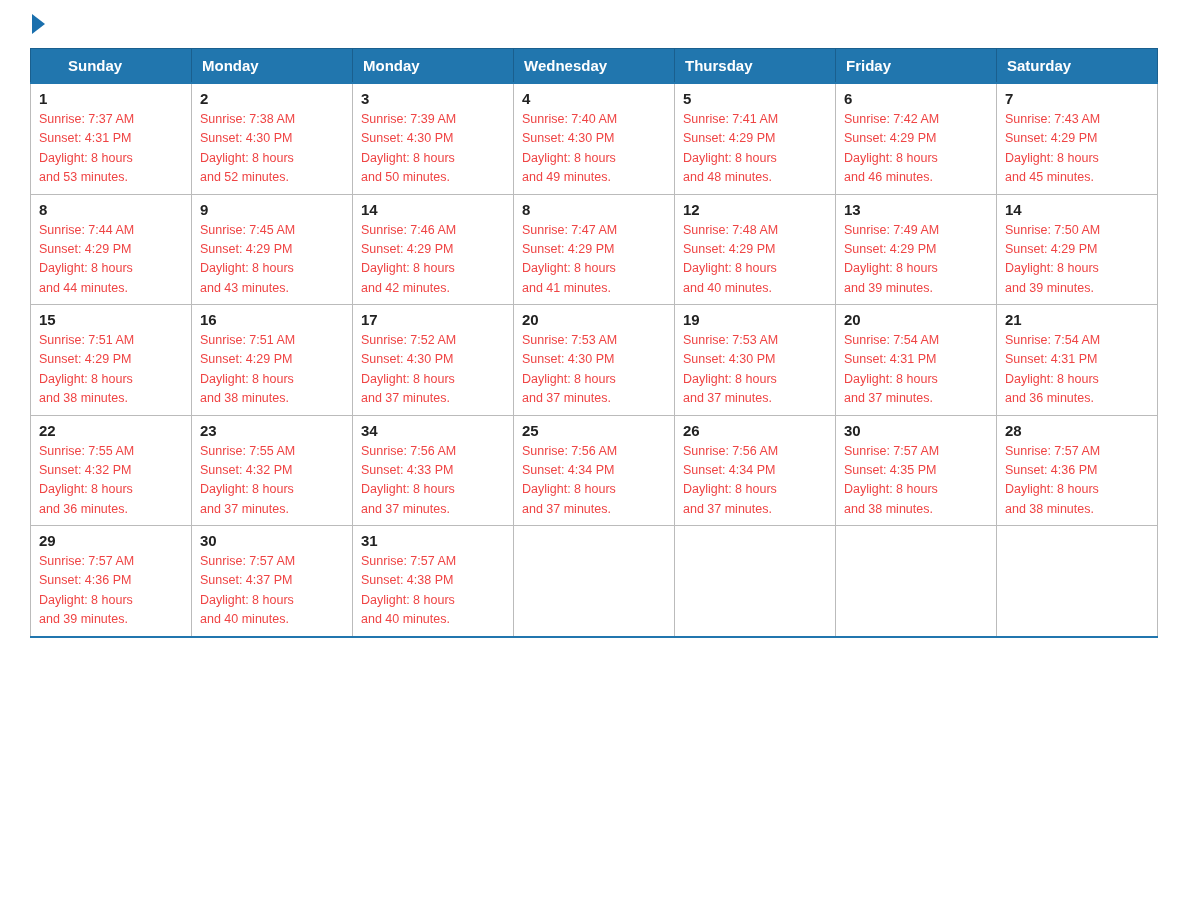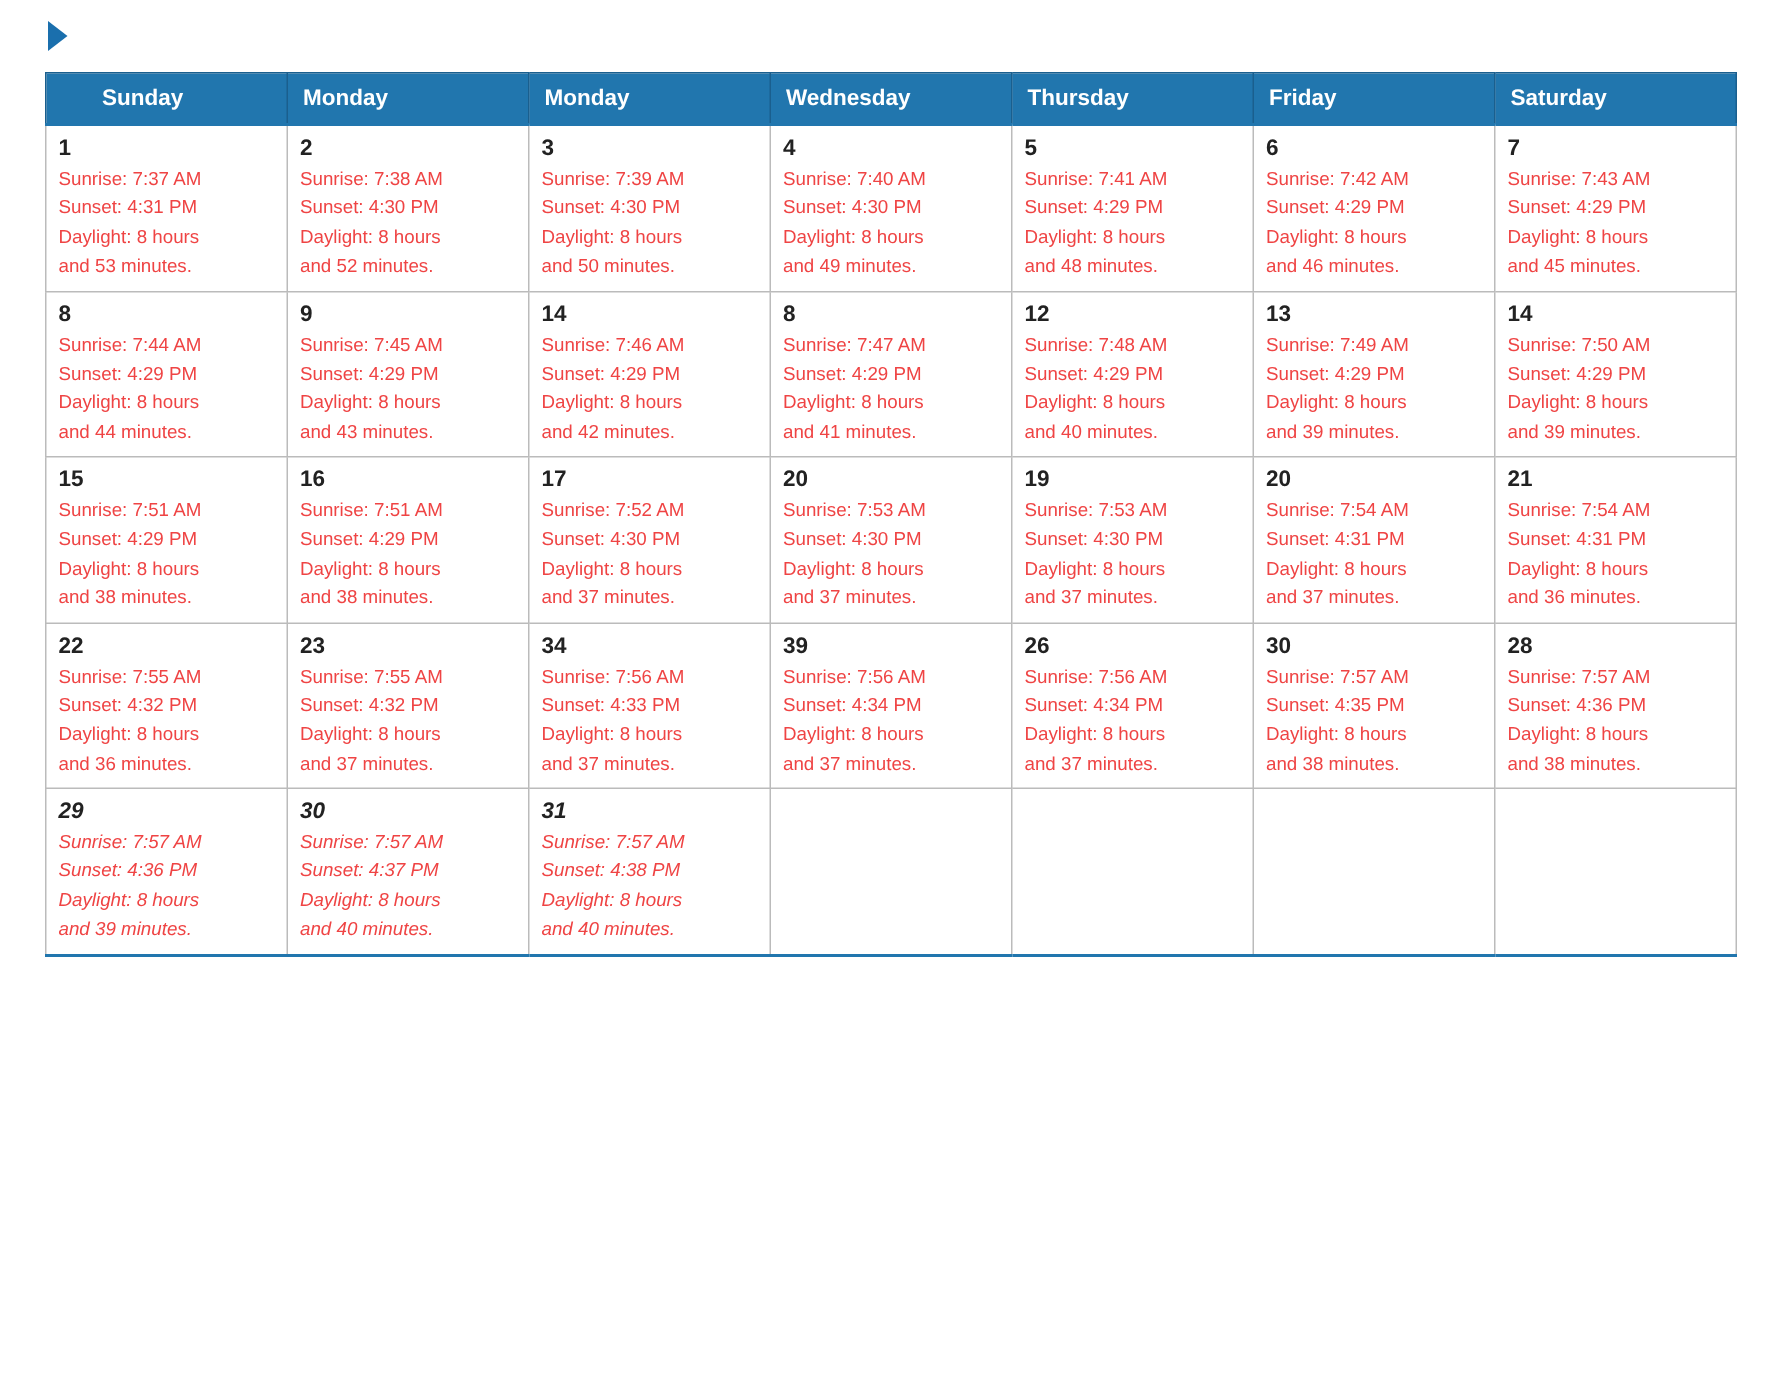--- a/index.html
+++ b/index.html
@@ -87,21 +87,20 @@
       display: block;
       margin-bottom: 3px;
     }
     tbody tr td .day-info {
       font-size: 12.5px;
       line-height: 1.55;
       color: #ef4444;
     }
     tbody tr:last-child td {
       border-bottom: 2px solid #2176ae;
-      font-style: italic;
     }
     tbody tr td:empty {
       background: #fff;
     }
     thead tr th:first-child { border-top-left-radius: 0; padding-left: 37px; }
     .top-border { border-top: 2px solid #2176ae !important; }
   </style>
 </head>
 <body>
 
@@ -229,21 +228,21 @@
         </td>
         <td>
           <span class="day-number">23</span>
           <div class="day-info">Sunrise: 7:55 AM<br>Sunset: 4:32 PM<br>Daylight: 8 hours<br>and 37 minutes.</div>
         </td>
         <td>
           <span class="day-number">34</span>
           <div class="day-info">Sunrise: 7:56 AM<br>Sunset: 4:33 PM<br>Daylight: 8 hours<br>and 37 minutes.</div>
         </td>
         <td>
-          <span class="day-number">39</span>
+          <span class="day-number">25</span>
           <div class="day-info">Sunrise: 7:56 AM<br>Sunset: 4:34 PM<br>Daylight: 8 hours<br>and 37 minutes.</div>
         </td>
         <td>
           <span class="day-number">26</span>
           <div class="day-info">Sunrise: 7:56 AM<br>Sunset: 4:34 PM<br>Daylight: 8 hours<br>and 37 minutes.</div>
         </td>
         <td>
           <span class="day-number">30</span>
           <div class="day-info">Sunrise: 7:57 AM<br>Sunset: 4:35 PM<br>Daylight: 8 hours<br>and 38 minutes.</div>
         </td>

